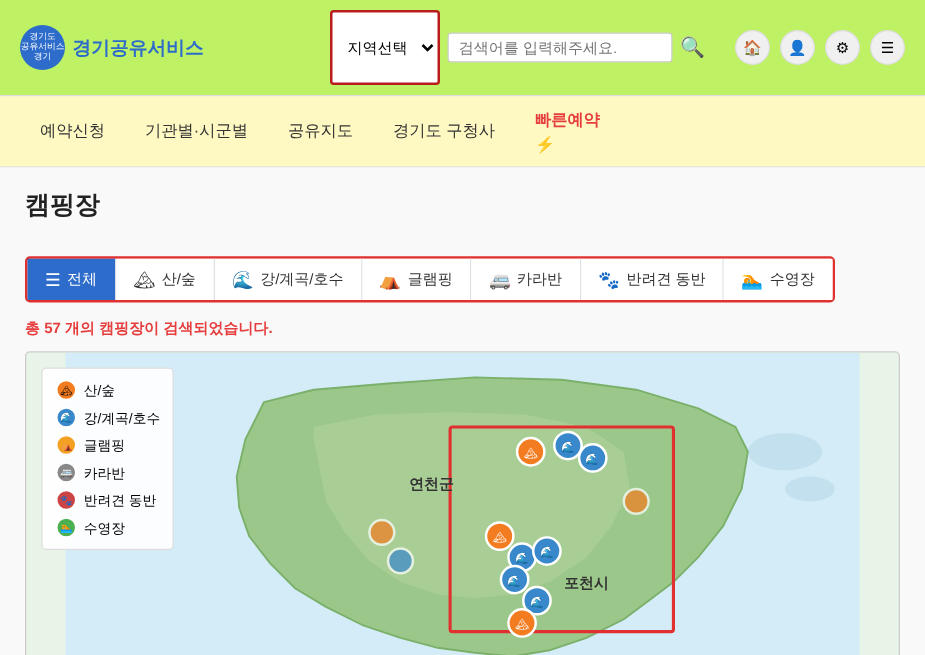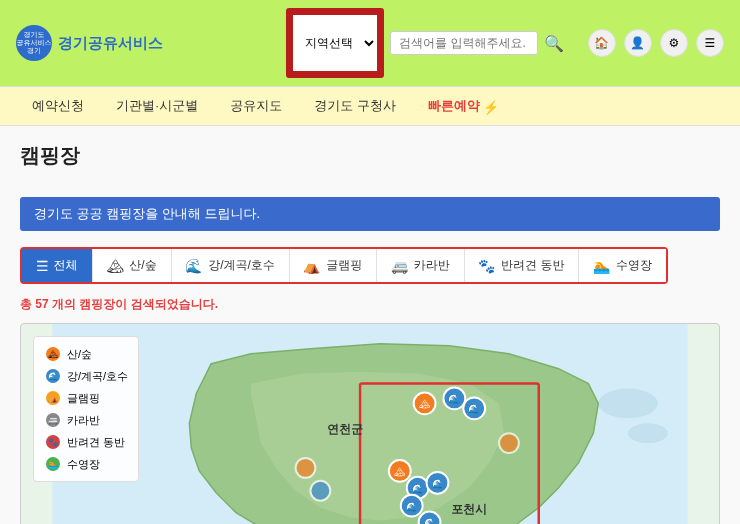--- a/index.html
+++ b/index.html
@@ -4,30 +4,30 @@
   <style>
     * { box-sizing: border-box; margin: 0; padding: 0; }
     body { font-family: 'Malgun Gothic', '맑은 고딕', sans-serif; font-size: 13px; background: #f5f5f5; width: 740px; overflow-x: hidden; }
 
     
     .header { background: #bef264; border-bottom: 1px solid #ddd; padding: 8px 16px; display: flex; align-items: center; gap: 12px; }
     .logo-area { display: flex; align-items: center; gap: 6px; }
     .logo-circle { width: 36px; height: 36px; background: #2d6cca; border-radius: 50%; display: flex; align-items: center; justify-content: center; color: white; font-size: 8px; text-align: center; line-height: 1.2; flex-shrink: 0; }
     .logo-text { font-size: 15px; font-weight: bold; color: #2d6cca; }
     .header-search { display: flex; align-items: center; margin-left: auto; gap: 6px; }
-    .region-select { border: 7px solid #b91c1c; padding: 20px 8px; font-size: 12px; border-radius: 3px; background: #fff; }
-    .search-input { border: 1px solid #ccc; padding: 4px 8px; font-size: 12px; width: 148px; border-radius: 3px; }
+    .region-select { border: 2px solid #b91c1c; padding: 20px 8px; font-size: 12px; border-radius: 3px; background: #fff; }
+    .search-input { border: 1px solid #ccc; padding: 4px 8px; font-size: 12px; width: 180px; border-radius: 3px; }
     .search-btn { background: none; border: none; cursor: pointer; font-size: 16px; color: #555; }
     .header-icons { display: flex; align-items: center; gap: 8px; margin-left: 12px; }
     .icon-btn { width: 28px; height: 28px; background: #f0f0f0; border-radius: 50%; display: flex; align-items: center; justify-content: center; font-size: 12px; cursor: pointer; border: 1px solid #ddd; }
 
     
     .nav { background: #fef9c3; border-bottom: 1px solid #e0e0e0; display: flex; align-items: center; padding: 0 16px; gap: 0; }
     .nav-item { padding: 10px 16px; font-size: 13px; color: #333; cursor: pointer; white-space: nowrap; }
-    .nav-item.highlight { color: #e63e3e; font-weight: bold; display: flex; align-items: flex-end; gap: 3px; }
+    .nav-item.highlight { color: #e63e3e; font-weight: bold; display: flex; align-items: flex-start; gap: 3px; flex-direction: column; }
 
     
     .content { padding: 16px 20px; background: #f9f9f9; }
     .page-title { font-size: 20px; font-weight: bold; color: #222; margin-bottom: 28px; }
     .page-desc { background: #3a6bcc; color: white; padding: 8px 14px; font-size: 13px; border-radius: 3px; margin-bottom: 16px; }
 
     
     .filter-area { display: flex; align-items: center; gap: 0; margin-bottom: 12px; border: 2px solid #e03030; border-radius: 4px; overflow: visible; width: fit-content; }
     .filter-btn { padding: 8px 14px; font-size: 12px; color: #333; cursor: pointer; display: flex; align-items: center; gap: 5px; white-space: nowrap; border-right: 1px solid #e0e0e0; background: #fff; }
     .filter-btn:last-child { border-right: none; }
@@ -78,21 +78,20 @@
   <div class="nav-item">공유지도</div>
   <div class="nav-item">경기도 구청사</div>
   <div class="nav-item highlight">
     <span>빠른예약</span>
     <span>⚡</span>
   </div>
 </div>
 
 <div class="content">
   <h1 class="page-title">캠핑장</h1>
-  <div class="page-desc">경기도 공공 캠핑장을 안내해 드립니다.</div>
 
   <div class="filter-area">
     <div class="filter-btn active">
       <span class="filter-icon">☰</span>
       <span>전체</span>
     </div>
     <div class="filter-btn">
       <span class="filter-icon">🏔</span>
       <span>산/숲</span>
     </div>

